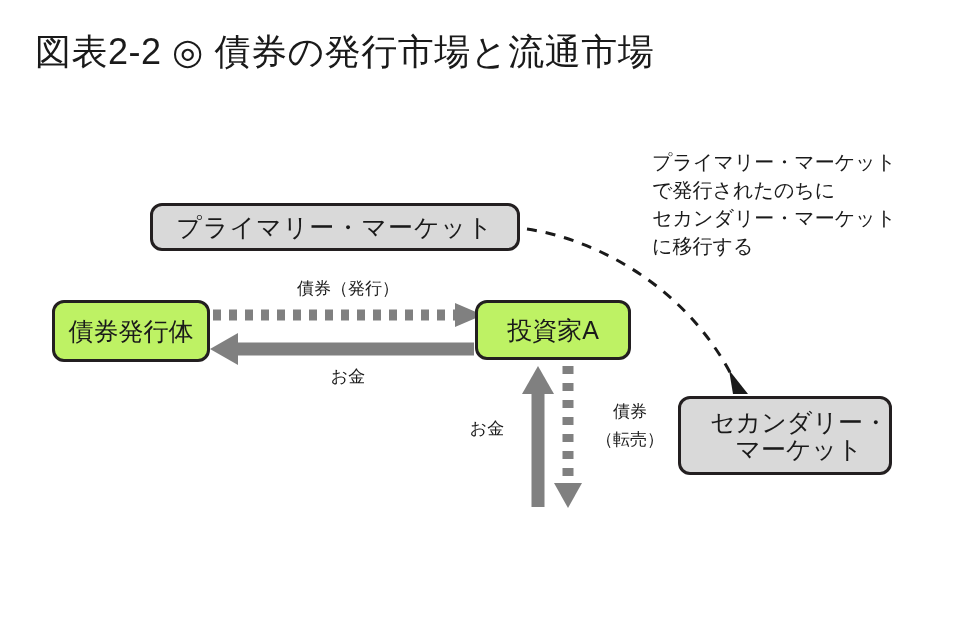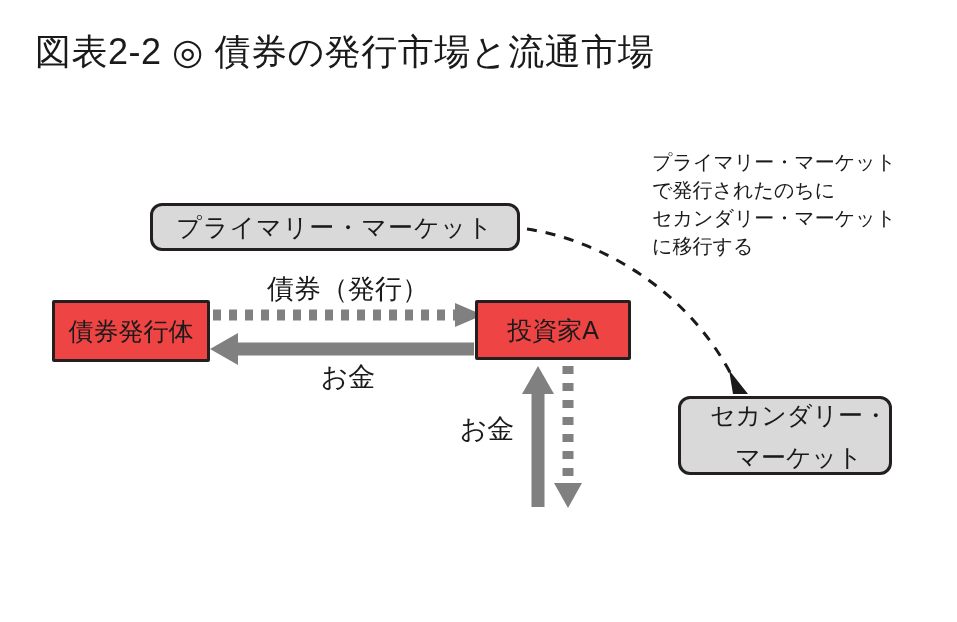--- a/index.html
+++ b/index.html
@@ -25,29 +25,29 @@
     font-size: 36px;
     line-height: 32px;
     letter-spacing: 0.5px;
     color: #1a1a1a;
     white-space: nowrap;
   }
   .node {
     position: absolute;
     box-sizing: border-box;
     border: 3px solid #231f20;
-    border-radius: 2px;
+    border-radius: 12px;
     display: flex;
     align-items: center;
     justify-content: center;
     text-align: center;
     font-size: 25px;
     line-height: 32px;
     color: #1a1a1a;
-    background: #ef4444;
+    background: #bef264;
   }
   .node.filled {
     background: #d9d9d9;
   }
   #node-primary-market {
     left: 150px;
     top: 203px;
     width: 370px;
     height: 48px;
     border-radius: 12px;
@@ -70,36 +70,36 @@
     top: 508px;
     width: 156px;
     height: 62px;
   }
   #node-secondary-market {
     left: 678px;
     top: 396px;
     width: 214px;
     height: 79px;
     border-radius: 12px;
-    line-height: 42px;
+    line-height: 27px;
     padding-left: 28px;
   }
   #annotation-transfer {
     position: absolute;
     left: 652px;
     top: 148px;
     width: 300px;
     font-size: 20px;
     line-height: 28px;
     color: #1a1a1a;
     white-space: pre-line;
   }
   .edge-label {
     position: absolute;
-    font-size: 27px;
+    font-size: 17px;
     line-height: 28px;
     color: #1a1a1a;
     white-space: pre-line;
     text-align: center;
   }
   #label-bond-issue {
     left: 253px;
     top: 275px;
     width: 190px;
   }
@@ -171,19 +171,21 @@
 
   <div class="node filled" id="node-secondary-market">セカンダリー・
 マーケット</div>
 
   <div class="edge-label" id="label-bond-issue">債券（発行）</div>
 
   <div class="edge-label" id="label-money-horizontal">お金</div>
 
   <div class="edge-label" id="label-money-vertical">お金</div>
 
+  <div class="edge-label" id="label-bond-resale">債券
+（転売）</div>
 
   <div id="annotation-transfer">プライマリー・マーケット
 で発行されたのちに
 セカンダリー・マーケット
 に移行する</div>
 
 </div>
 
 </body></html>

